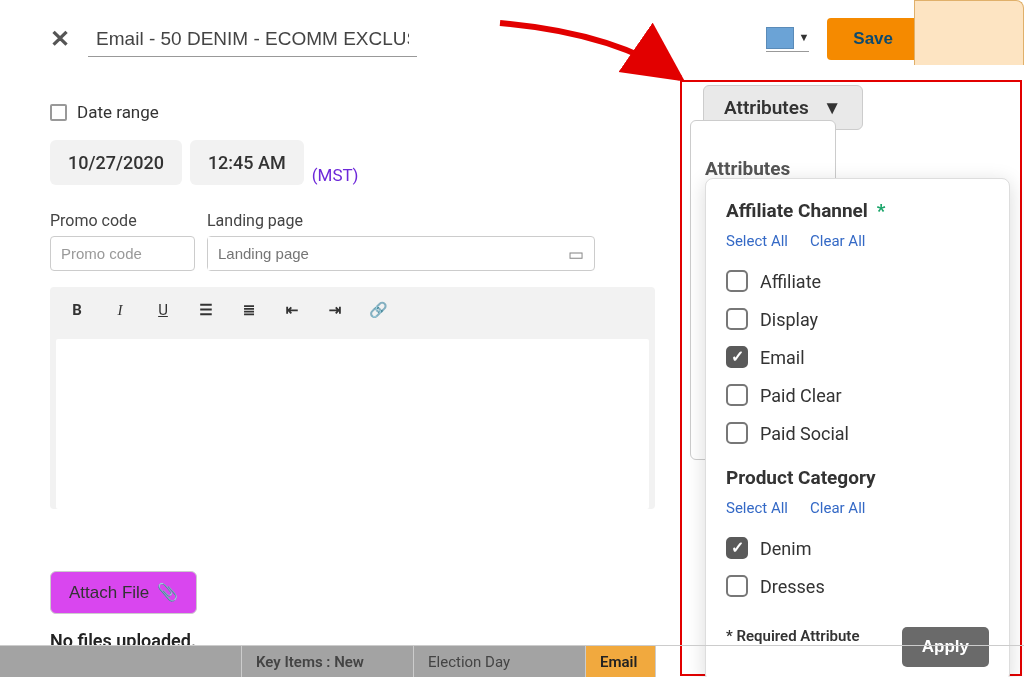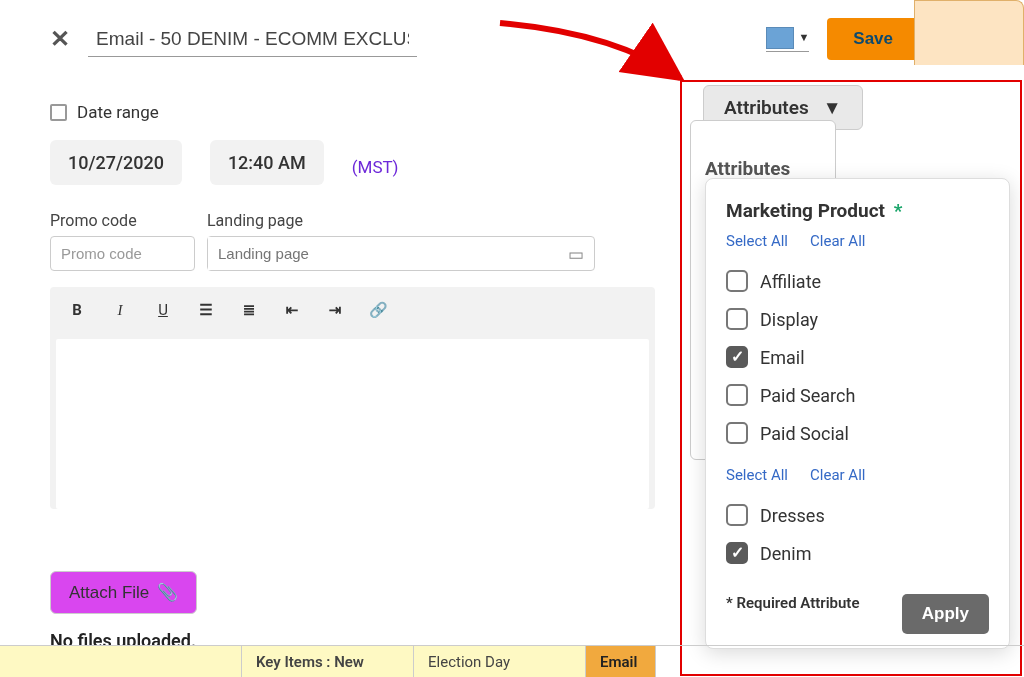--- a/index.html
+++ b/index.html
@@ -101,22 +101,22 @@
     border-radius: 2px;
     display: inline-block;
     position: relative;
   }
   .label {
     font-size: 17px;
     color: #333;
   }
   .datetime-row {
     display: flex;
-    align-items: center;
-    gap: 28px;
+    align-items: flex-end;
+    gap: 8px;
     margin-bottom: 20px;
   }
   .pill {
     background: #f2f2f2;
     border-radius: 6px;
     padding: 12px 18px;
     font-size: 18px;
     color: #333;
     font-weight: 500;
   }
@@ -348,21 +348,21 @@
     display: flex;
     border-top: 1px solid #ccc;
   }
   .bottom-strip > div {
     border-right: 1px solid #ccc;
     display:flex;
     align-items:center;
     padding: 0 14px;
     font-size: 15px;
     color: #444;
-    background: #fef9c3;
+    background: #a3a3a3;
     white-space: nowrap;
     overflow: hidden;
   }
   .bottom-strip .seg-gray { width: 242px; }
   .bottom-strip .seg-key { width: 172px; font-weight:600; }
   .bottom-strip .seg-ele { width: 172px; }
   .bottom-strip .seg-email { background:#f1a93e; color:#222; width: 70px; font-weight:600; }
 </style>
 </head>
 <body>
@@ -390,21 +390,21 @@
   <path d="M5,5 Q120,15 185,60" stroke="#e20000" stroke-width="6" fill="none" marker-end="url(#ah)"></path>
 </svg>
 
 <div class="main">
   <div class="date-range-row">
     <span class="checkbox"></span>
     <span class="label">Date range</span>
   </div>
   <div class="datetime-row">
     <span class="pill">10/27/2020</span>
-    <span class="pill">12:40 AM</span>
+    <span class="pill">12:45 AM</span>
     <span class="tz">(MST)</span>
   </div>
   <div class="field-row">
     <div class="field">
       <span class="field-label">Promo code</span>
       <input class="text-input promo-input" placeholder="Promo code" style="">
     </div>
     <div class="field">
       <span class="field-label">Landing page</span>
       <div class="landing-wrap">
@@ -441,21 +441,21 @@
   <span>Attributes</span>
   <span>▼</span>
 </div>
 
 <div class="marketing-box">
   <span>Attributes</span>
 </div>
 
 <div class="popover">
   <div class="section-title">
-    <span>Marketing Product</span>
+    <span>Affiliate Channel</span>
     <span class="req">*</span>
   </div>
   <div class="select-row">
     <span class="link">Select All</span>
     <span class="link">Clear All</span>
   </div>
   <div id="mc-options">
       <div class="opt-row">
         <span class="big-check"></span>
         <span class="opt-label">Affiliate</span>
@@ -463,42 +463,45 @@
       <div class="opt-row">
         <span class="big-check"></span>
         <span class="opt-label">Display</span>
       </div>
       <div class="opt-row">
         <span class="big-check checked"></span>
         <span class="opt-label">Email</span>
       </div>
       <div class="opt-row">
         <span class="big-check"></span>
-        <span class="opt-label">Paid Search</span>
+        <span class="opt-label">Paid Clear</span>
       </div>
       <div class="opt-row">
         <span class="big-check"></span>
         <span class="opt-label">Paid Social</span>
       </div>
     </div>
 
   <div class="section-gap"></div>
 
+  <div class="section-title">
+    <span>Product Category</span>
+  </div>
   <div class="select-row">
     <span class="link">Select All</span>
     <span class="link">Clear All</span>
   </div>
   <div id="pc-options">
       <div class="opt-row">
+        <span class="big-check checked"></span>
+        <span class="opt-label">Denim</span>
+      </div>
+      <div class="opt-row">
         <span class="big-check"></span>
         <span class="opt-label">Dresses</span>
-      </div>
-      <div class="opt-row">
-        <span class="big-check checked"></span>
-        <span class="opt-label">Denim</span>
       </div>
     </div>
 
   <div class="popover-footer">
     <span class="req-note">* Required Attribute</span>
     <button class="apply-btn">Apply</button>
   </div>
 </div>
 
 <div class="bottom-strip">

